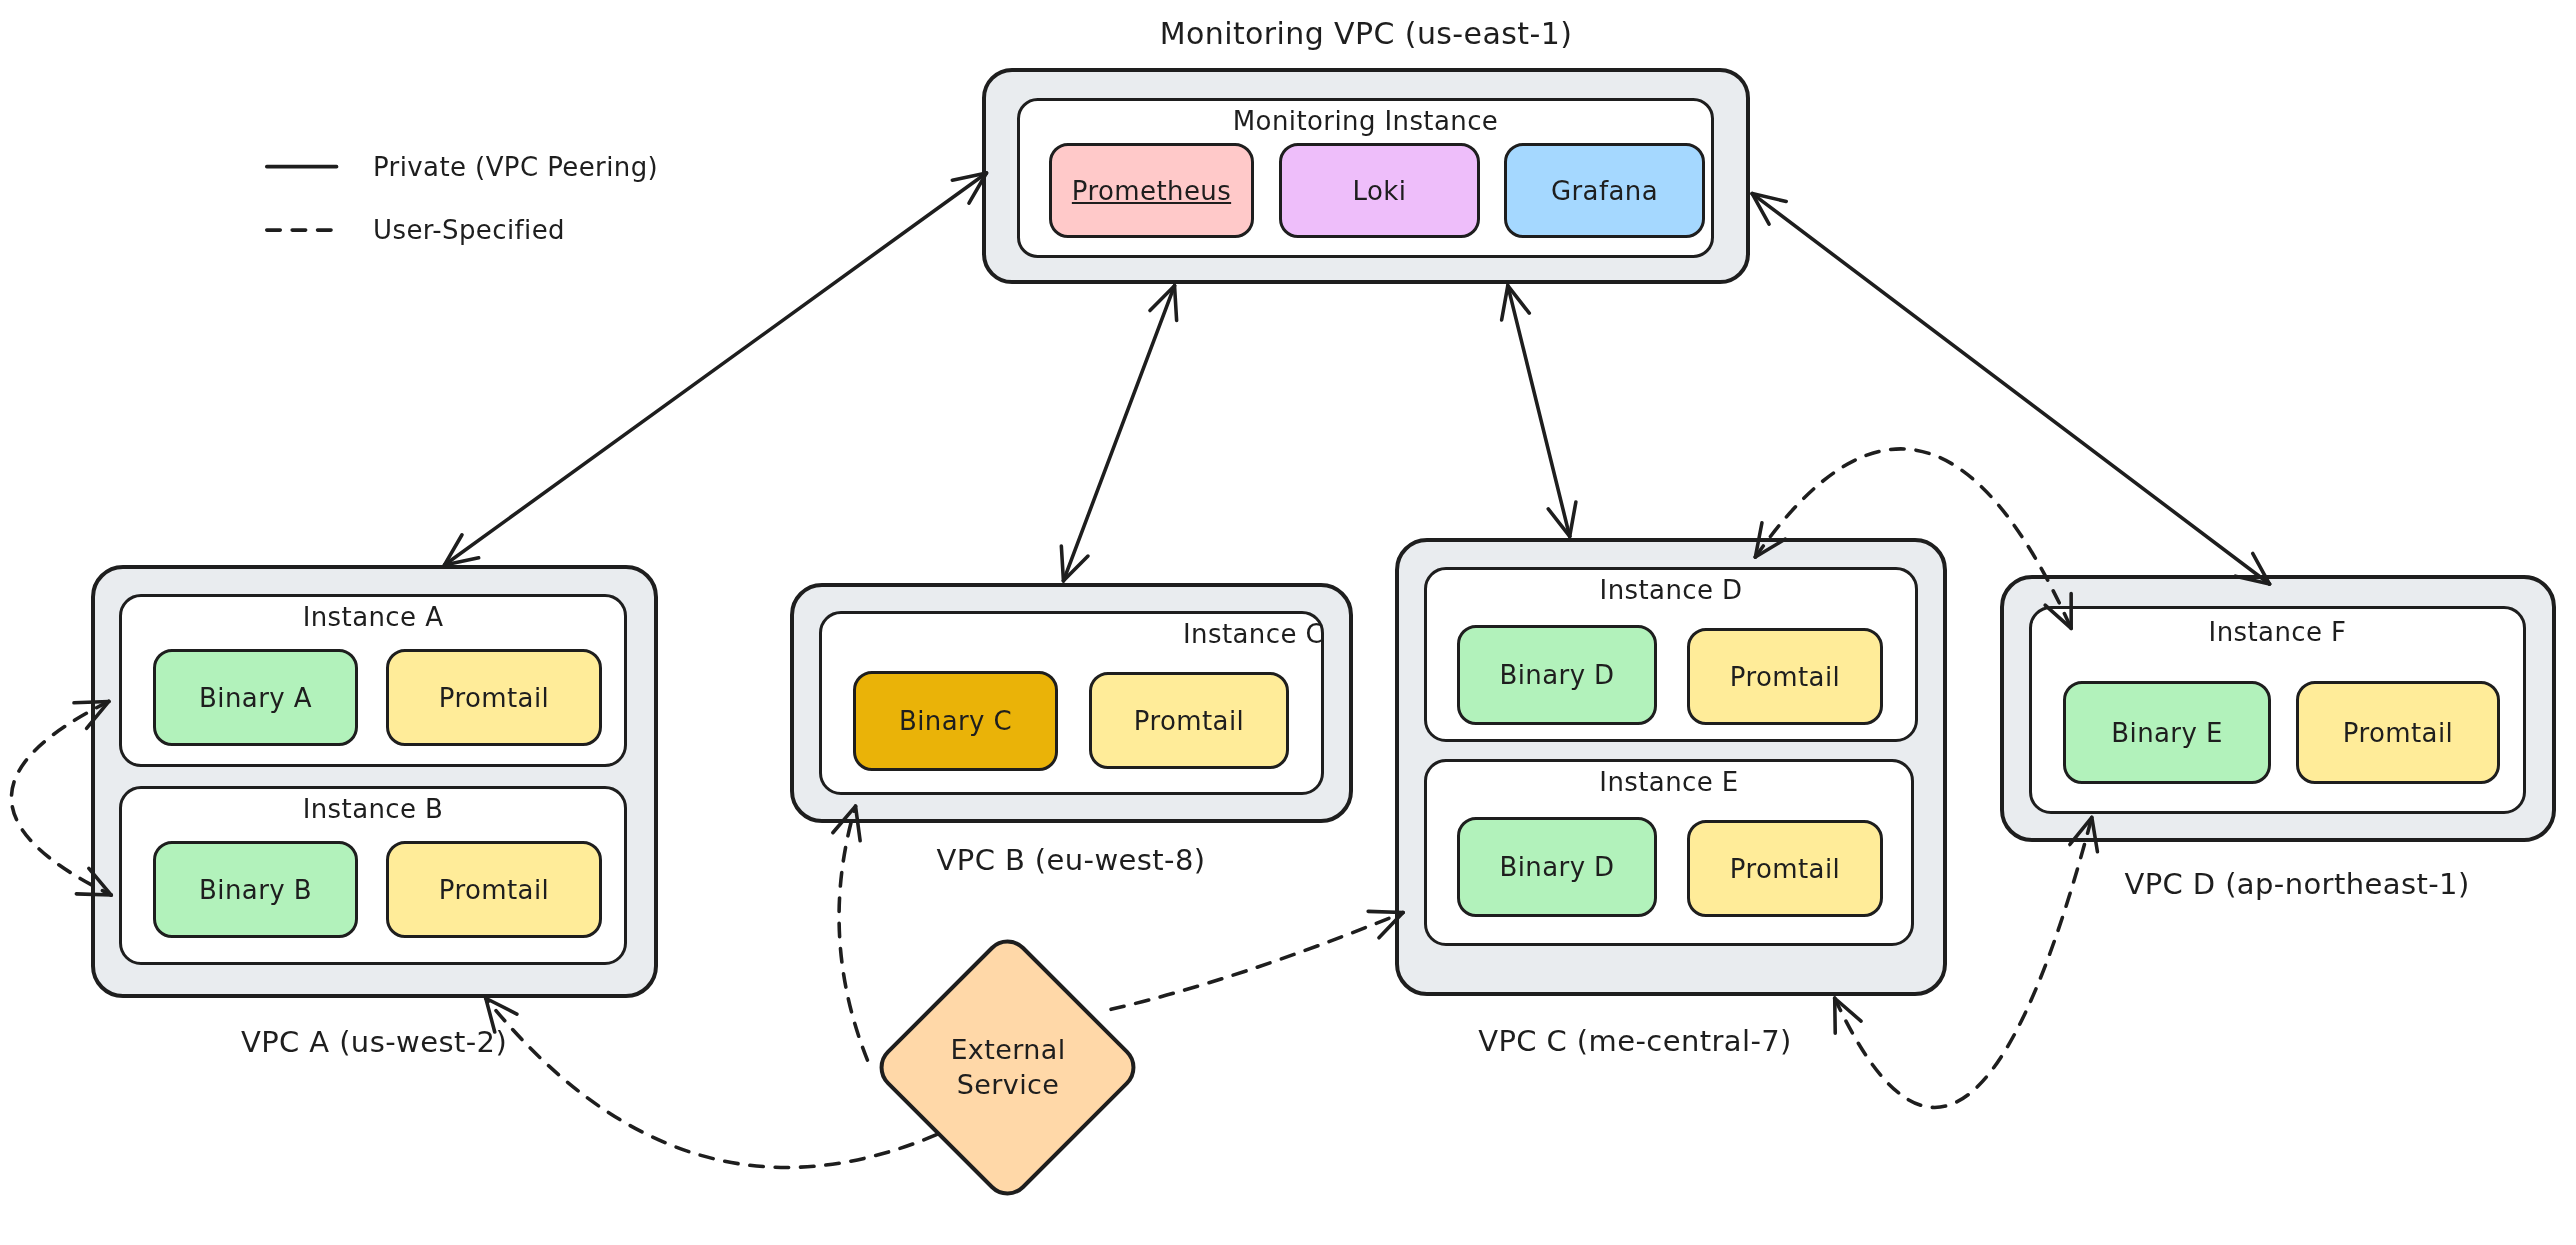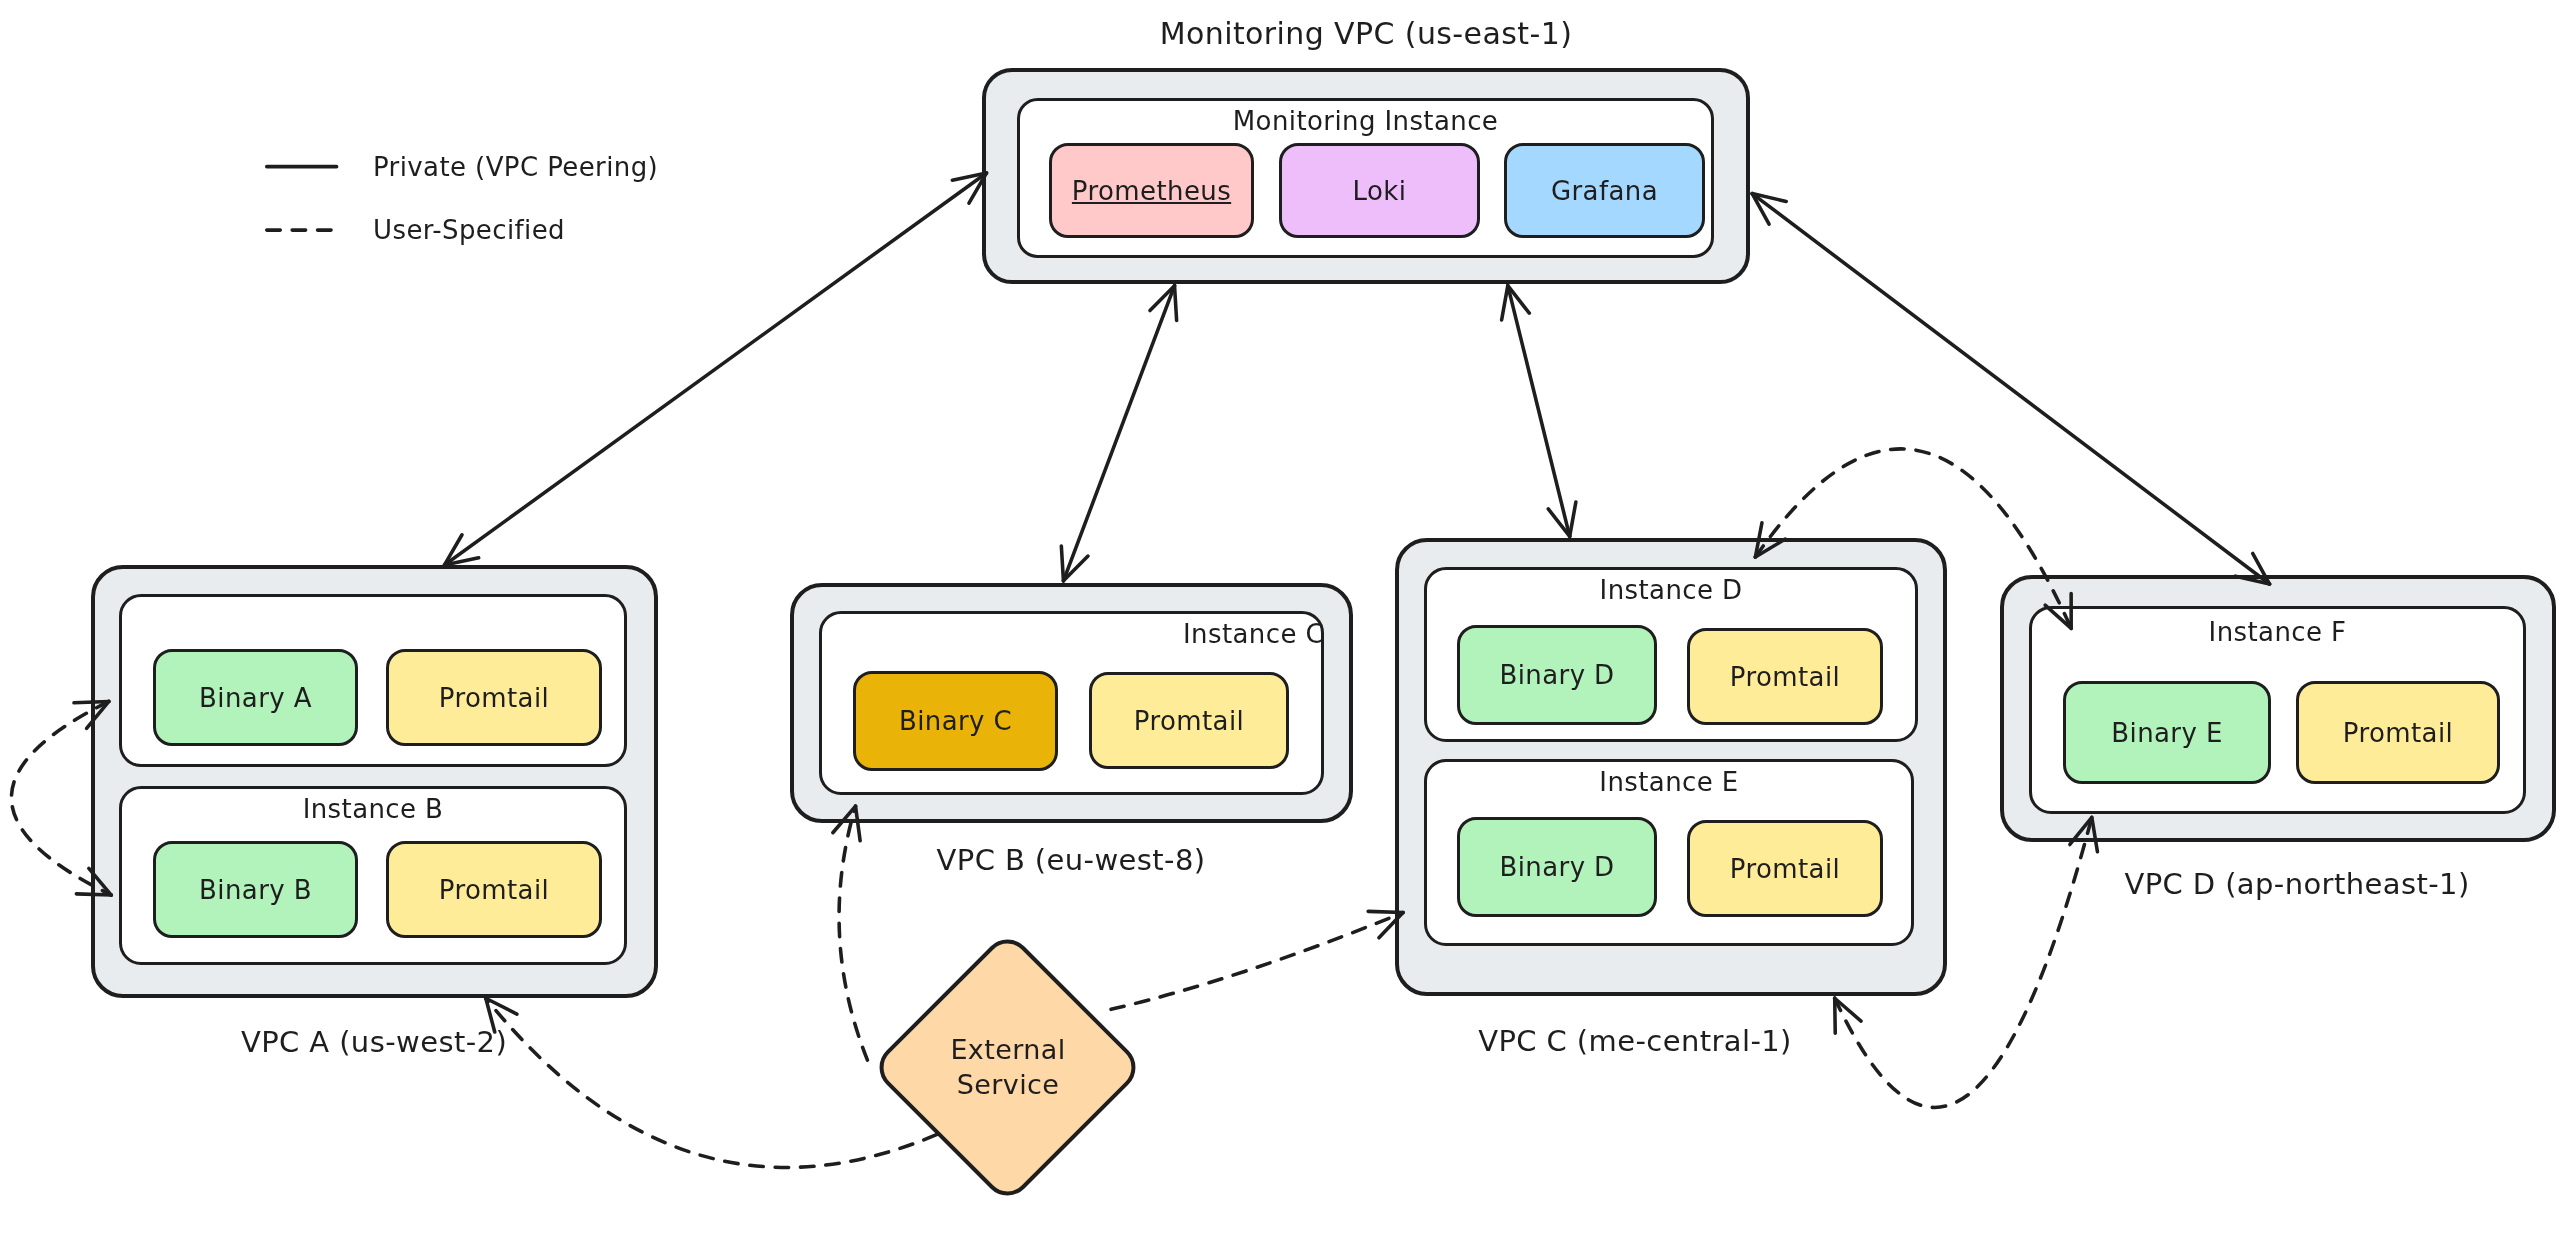--- a/index.html
+++ b/index.html
@@ -81,20 +81,21 @@
   <div class="top-label" style="left:969px;top:16px;width:794px;">Monitoring VPC (us-east-1)</div>
   <div class="vpc" style="left:982px;top:68px;width:768px;height:216px;border-radius:30px;"></div>
   <div class="instance" style="left:1017px;top:98px;width:697px;height:160px;border-radius:20.6px;"></div>
   <div class="inst-title" style="left:1017px;top:106px;width:697px;">Monitoring Instance</div>
   <div class="chip" style="left: 1049px; top: 143px; width: 205px; height: 95px; background: rgb(255, 201, 201); text-decoration: underline;">Prometheus</div>
   <div class="chip" style="left: 1504px; top: 143px; width: 201px; height: 95px; background: rgb(165, 216, 255);">Grafana</div>
   <div class="chip" style="left: 1279px; top: 143px; width: 201px; height: 95px; background: rgb(238, 190, 250);">Loki</div>
 
   <div class="vpc" style="left:91px;top:565px;width:567px;height:433px;"></div>
   <div class="instance" style="left:119px;top:594px;width:508px;height:173px;"></div>
+  <div class="inst-title" style="left:119px;top:602px;width:508px;">Instance A</div>
   <div class="chip" style="left: 153px; top: 649px; width: 205px; height: 97px; background: rgb(178, 242, 187);">Binary A</div>
   <div class="chip" style="left: 386px; top: 649px; width: 216px; height: 97px; background: rgb(255, 236, 153);">Promtail</div>
   <div class="instance" style="left:119px;top:786px;width:508px;height:179px;"></div>
   <div class="inst-title" style="left:119px;top:794px;width:508px;">Instance B</div>
   <div class="chip" style="left: 153px; top: 841px; width: 205px; height: 97px; background: rgb(178, 242, 187);">Binary B</div>
   <div class="chip" style="left: 386px; top: 841px; width: 216px; height: 97px; background: rgb(255, 236, 153);">Promtail</div>
   <div class="vpc-label" style="left:136px;top:1025px;width:476px;">VPC A (us-west-2)</div>
 
   <div class="vpc" style="left:790px;top:583px;width:563px;height:240px;"></div>
   <div class="instance" style="left:819px;top:611px;width:505px;height:184px;"></div>
@@ -105,21 +106,21 @@
 
   <div class="vpc" style="left:1395px;top:538px;width:552px;height:458px;"></div>
   <div class="instance" style="left:1424px;top:567px;width:494px;height:175px;"></div>
   <div class="inst-title" style="left:1424px;top:575px;width:494px;">Instance D</div>
   <div class="chip" style="left: 1457px; top: 625px; width: 200px; height: 100px; background: rgb(178, 242, 187);">Binary D</div>
   <div class="chip" style="left: 1687px; top: 628px; width: 196px; height: 97px; background: rgb(255, 236, 153);">Promtail</div>
   <div class="instance" style="left:1424px;top:759px;width:490px;height:187px;"></div>
   <div class="inst-title" style="left:1424px;top:767px;width:490px;">Instance E</div>
   <div class="chip" style="left: 1457px; top: 817px; width: 200px; height: 100px; background: rgb(178, 242, 187);">Binary D</div>
   <div class="chip" style="left: 1687px; top: 820px; width: 196px; height: 97px; background: rgb(255, 236, 153);">Promtail</div>
-  <div class="vpc-label" style="left:1397px;top:1024px;width:476px;">VPC C (me-central-1)</div>
+  <div class="vpc-label" style="left:1397px;top:1024px;width:476px;">VPC C (me-central-7)</div>
 
   <div class="vpc" style="left:2000px;top:575px;width:556px;height:267px;"></div>
   <div class="instance" style="left:2029px;top:606px;width:497px;height:208px;"></div>
   <div class="inst-title" style="left:2029px;top:617px;width:497px;">Instance F</div>
   <div class="chip" style="left: 2063px; top: 681px; width: 208px; height: 103px; background: rgb(178, 242, 187);">Binary E</div>
   <div class="chip" style="left: 2296px; top: 681px; width: 204px; height: 103px; background: rgb(255, 236, 153);">Promtail</div>
   <div class="vpc-label" style="left:2059px;top:867px;width:476px;">VPC D (ap-northeast-1)</div>
 
   <div class="diamond"></div>
   <div class="diamond-label">External Service</div>

